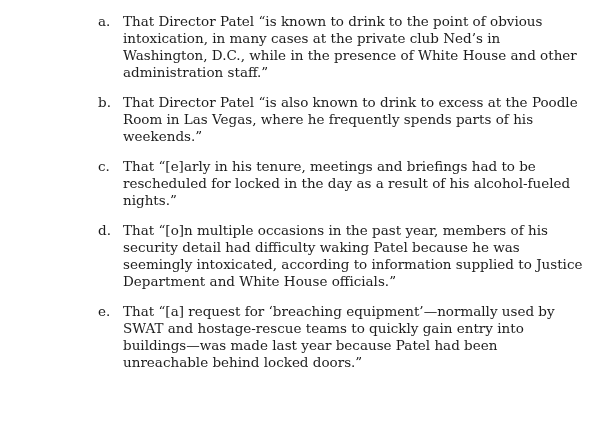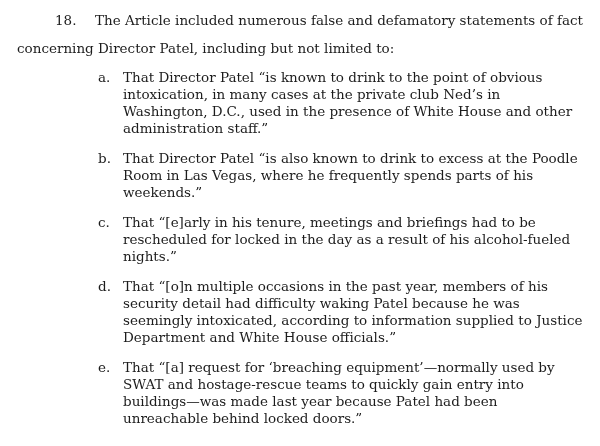--- a/index.html
+++ b/index.html
@@ -48,30 +48,28 @@
   .item-text {
     flex: 1 1 auto;
     white-space: pre-line;
   }
 </style>
 </head>
 <body>
 
 <div class="page">
 
-  <p class="para"><span class="para-num">18.</span><span class="para-text">The Article included numerous false and defamatory statements of fact
-concerning Director Patel, including but not limited to:</span></p>
 
   <div class="items">
 
     <div class="item">
       <span class="item-label">a.</span>
       <span class="item-text">That Director Patel “is known to drink to the point of obvious
 intoxication, in many cases at the private club Ned’s in
-Washington, D.C., used in the presence of White House and other
+Washington, D.C., while in the presence of White House and other
 administration staff.”</span>
     </div>
 
     <div class="item">
       <span class="item-label">b.</span>
       <span class="item-text">That Director Patel “is also known to drink to excess at the Poodle
 Room in Las Vegas, where he frequently spends parts of his
 weekends.”</span>
     </div>
 

